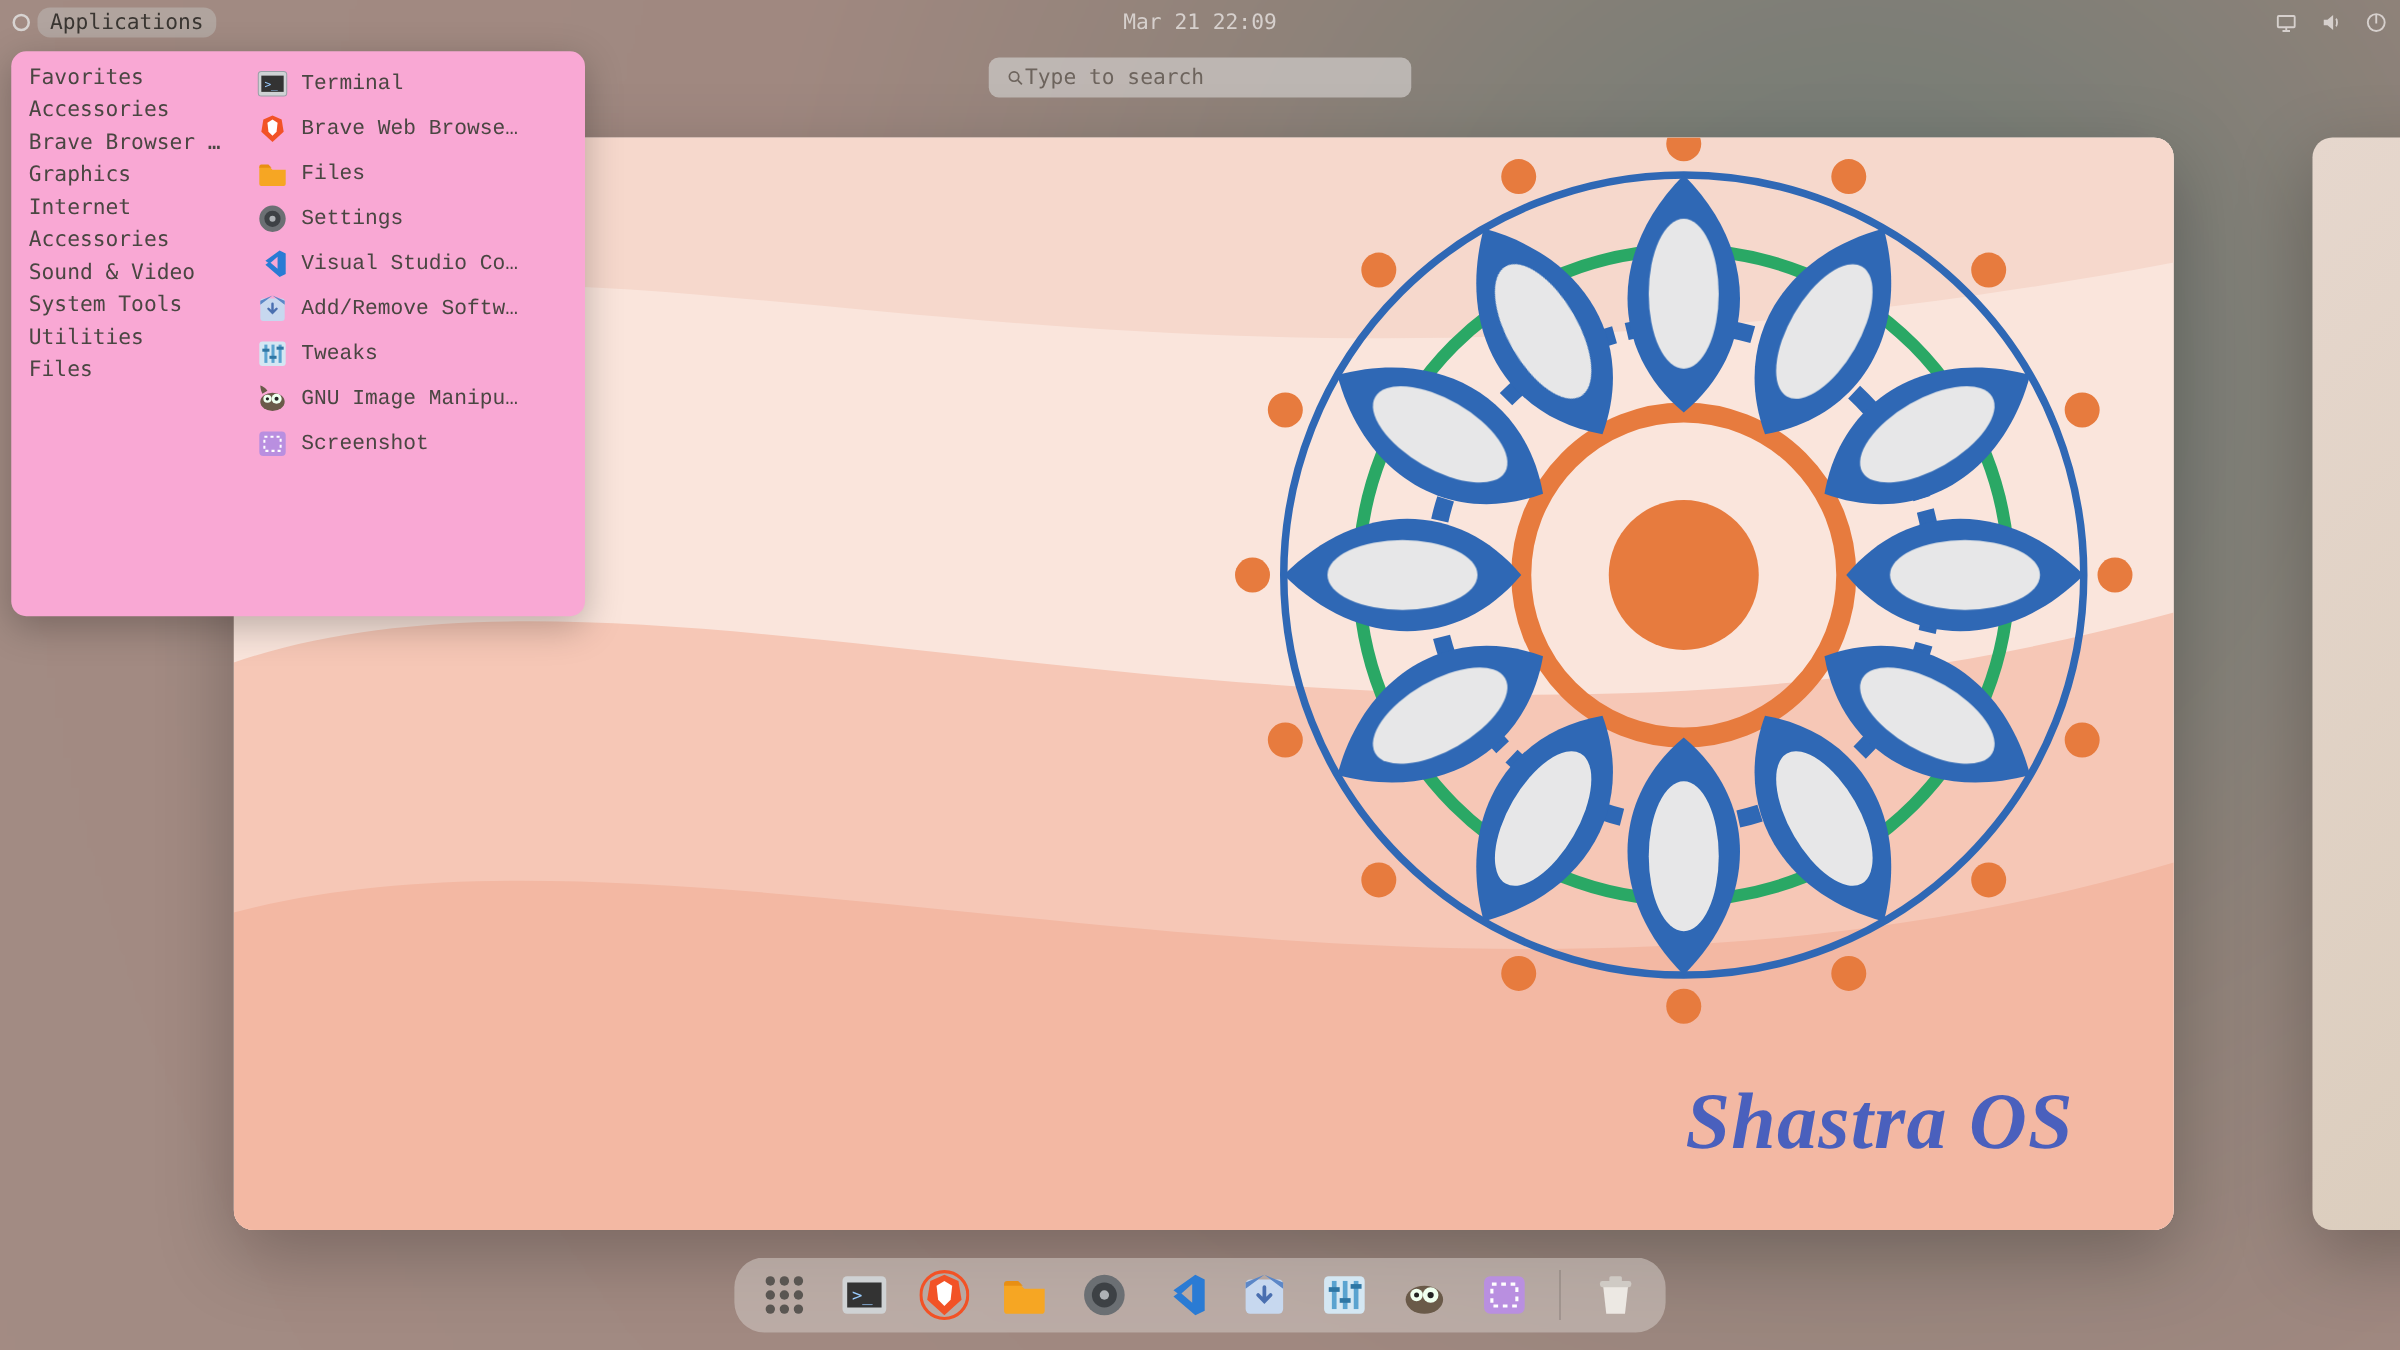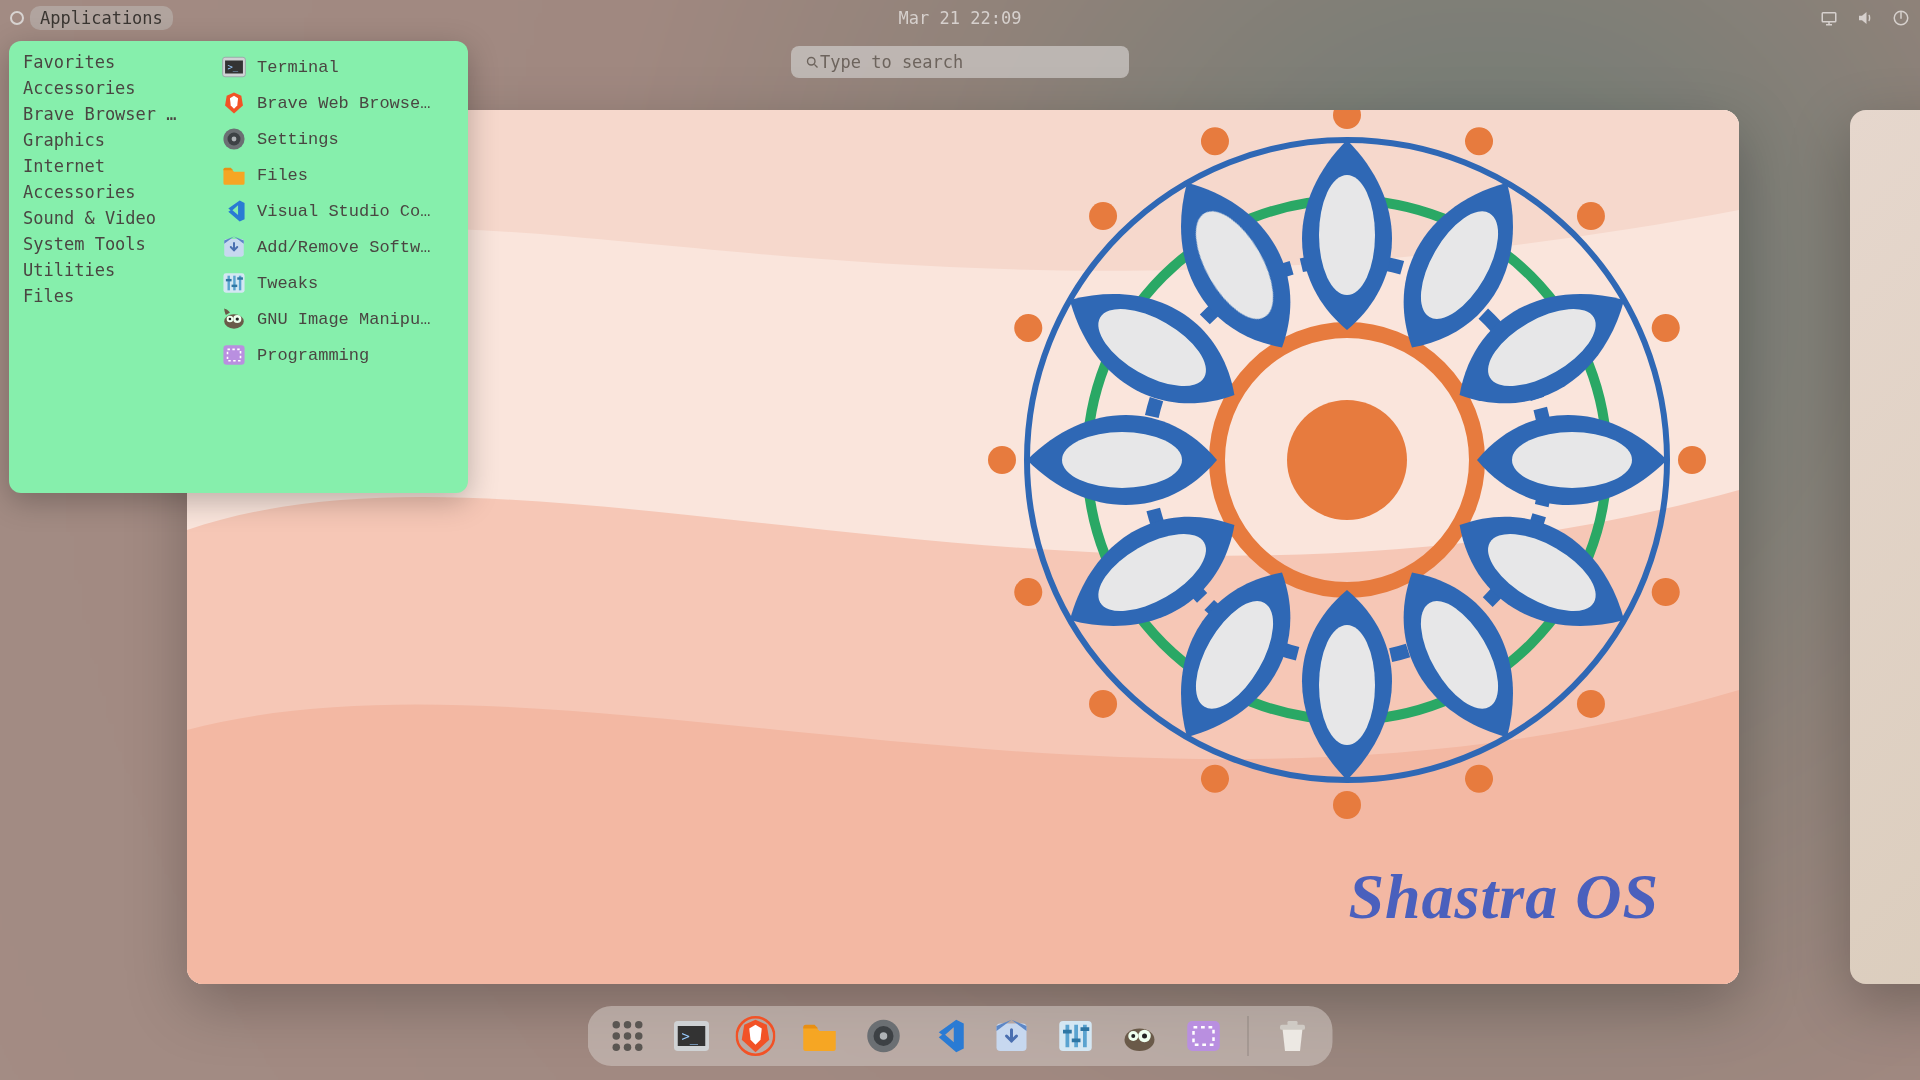--- a/index.html
+++ b/index.html
@@ -37,24 +37,23 @@
     position: absolute; top: 46px; left: 50%; transform: translateX(-50%);
     width: 338px; height: 32px; background: rgba(200,195,192,0.8);
     border-radius: 8px; display: flex; align-items: center; padding: 0 14px;
     color: #6d645d; font-size: 17px; 
   }
   .search-icon svg { width: 15px; height: 15px; display:block; }
 
   
   .app-menu {
     position: absolute; top: 41px; left: 9px;
-    width: 459px; height: 452px; background: #86efac;
+    width: 459px; height: 452px; background: #f9a8d4;
     border-radius: 12px; display: flex; box-shadow: 0 8px 30px rgba(0,0,0,.25);
     overflow: hidden;
-    gap: 16px;
   }
   .menu-cats { width: 182px; padding: 8px 0; }
   .menu-cats .cat {
     padding: 3px 14px; font-size: 17px; color: #4a4642;
     white-space: nowrap; overflow: hidden; text-overflow: ellipsis; cursor: default;
   }
   .menu-apps { flex: 1; padding: 8px 0; }
   .menu-app {
     display: flex; align-items: center; gap: 10px; padding: 5px 14px;
     font-size: 17px; color: #4a4642; cursor: default;
@@ -238,35 +237,35 @@
           <svg viewBox="0 0 32 32">
             <path d="M16 3l9 4 2 12-11 10L5 19 7 7z" fill="#f25226"></path>
             <path d="M16 7l5 3-1 9-4 4-4-4-1-9z" fill="#fff"></path>
           </svg>
         </span>
       <span class="label">Brave Web Browse…</span>
     </div>
     <div class="menu-app">
       <span class="icon">
           <svg viewBox="0 0 32 32">
+            <path d="M3 9h10l3 3h13v14a2 2 0 0 1-2 2H5a2 2 0 0 1-2-2z" fill="#f6a623"></path>
+            <path d="M3 9a2 2 0 0 1 2-2h7l3 3H3z" fill="#e88f13"></path>
+          </svg>
+        </span>
+      <span class="label">Files</span>
+    </div>
+    <div class="menu-app">
+      <span class="icon">
+          <svg viewBox="0 0 32 32">
             <circle cx="16" cy="16" r="13" fill="#6b6f73"></circle>
             <circle cx="16" cy="16" r="8" fill="#3d4145"></circle>
             <circle cx="16" cy="16" r="3" fill="#aeb2b6"></circle>
           </svg>
         </span>
       <span class="label">Settings</span>
-    </div>
-    <div class="menu-app">
-      <span class="icon">
-          <svg viewBox="0 0 32 32">
-            <path d="M3 9h10l3 3h13v14a2 2 0 0 1-2 2H5a2 2 0 0 1-2-2z" fill="#f6a623"></path>
-            <path d="M3 9a2 2 0 0 1 2-2h7l3 3H3z" fill="#e88f13"></path>
-          </svg>
-        </span>
-      <span class="label">Files</span>
     </div>
     <div class="menu-app">
       <span class="icon">
           <svg viewBox="0 0 32 32">
             <path d="M23 3l6 3v20l-6 3-14-12 4-3 8 7V9l-8 7-4-3z" fill="#2a7bd4"></path>
           </svg>
         </span>
       <span class="label">Visual Studio Co…</span>
     </div>
     <div class="menu-app">
@@ -306,21 +305,21 @@
         </span>
       <span class="label">GNU Image Manipu…</span>
     </div>
     <div class="menu-app">
       <span class="icon">
           <svg viewBox="0 0 32 32">
             <rect x="3" y="4" width="26" height="24" rx="4" fill="#b98fe0"></rect>
             <rect x="8" y="9" width="16" height="14" fill="none" stroke="#fff" stroke-width="2" stroke-dasharray="3 3"></rect>
           </svg>
         </span>
-      <span class="label">Programming</span>
+      <span class="label">Screenshot</span>
     </div>
   </div>
 </div>
 
 <div class="dock">
   <div class="dock-item">
     <svg viewBox="0 0 32 32">
         <g fill="#5a5652">
           <circle cx="7" cy="7" r="3"></circle>
           <circle cx="16" cy="7" r="3"></circle>

